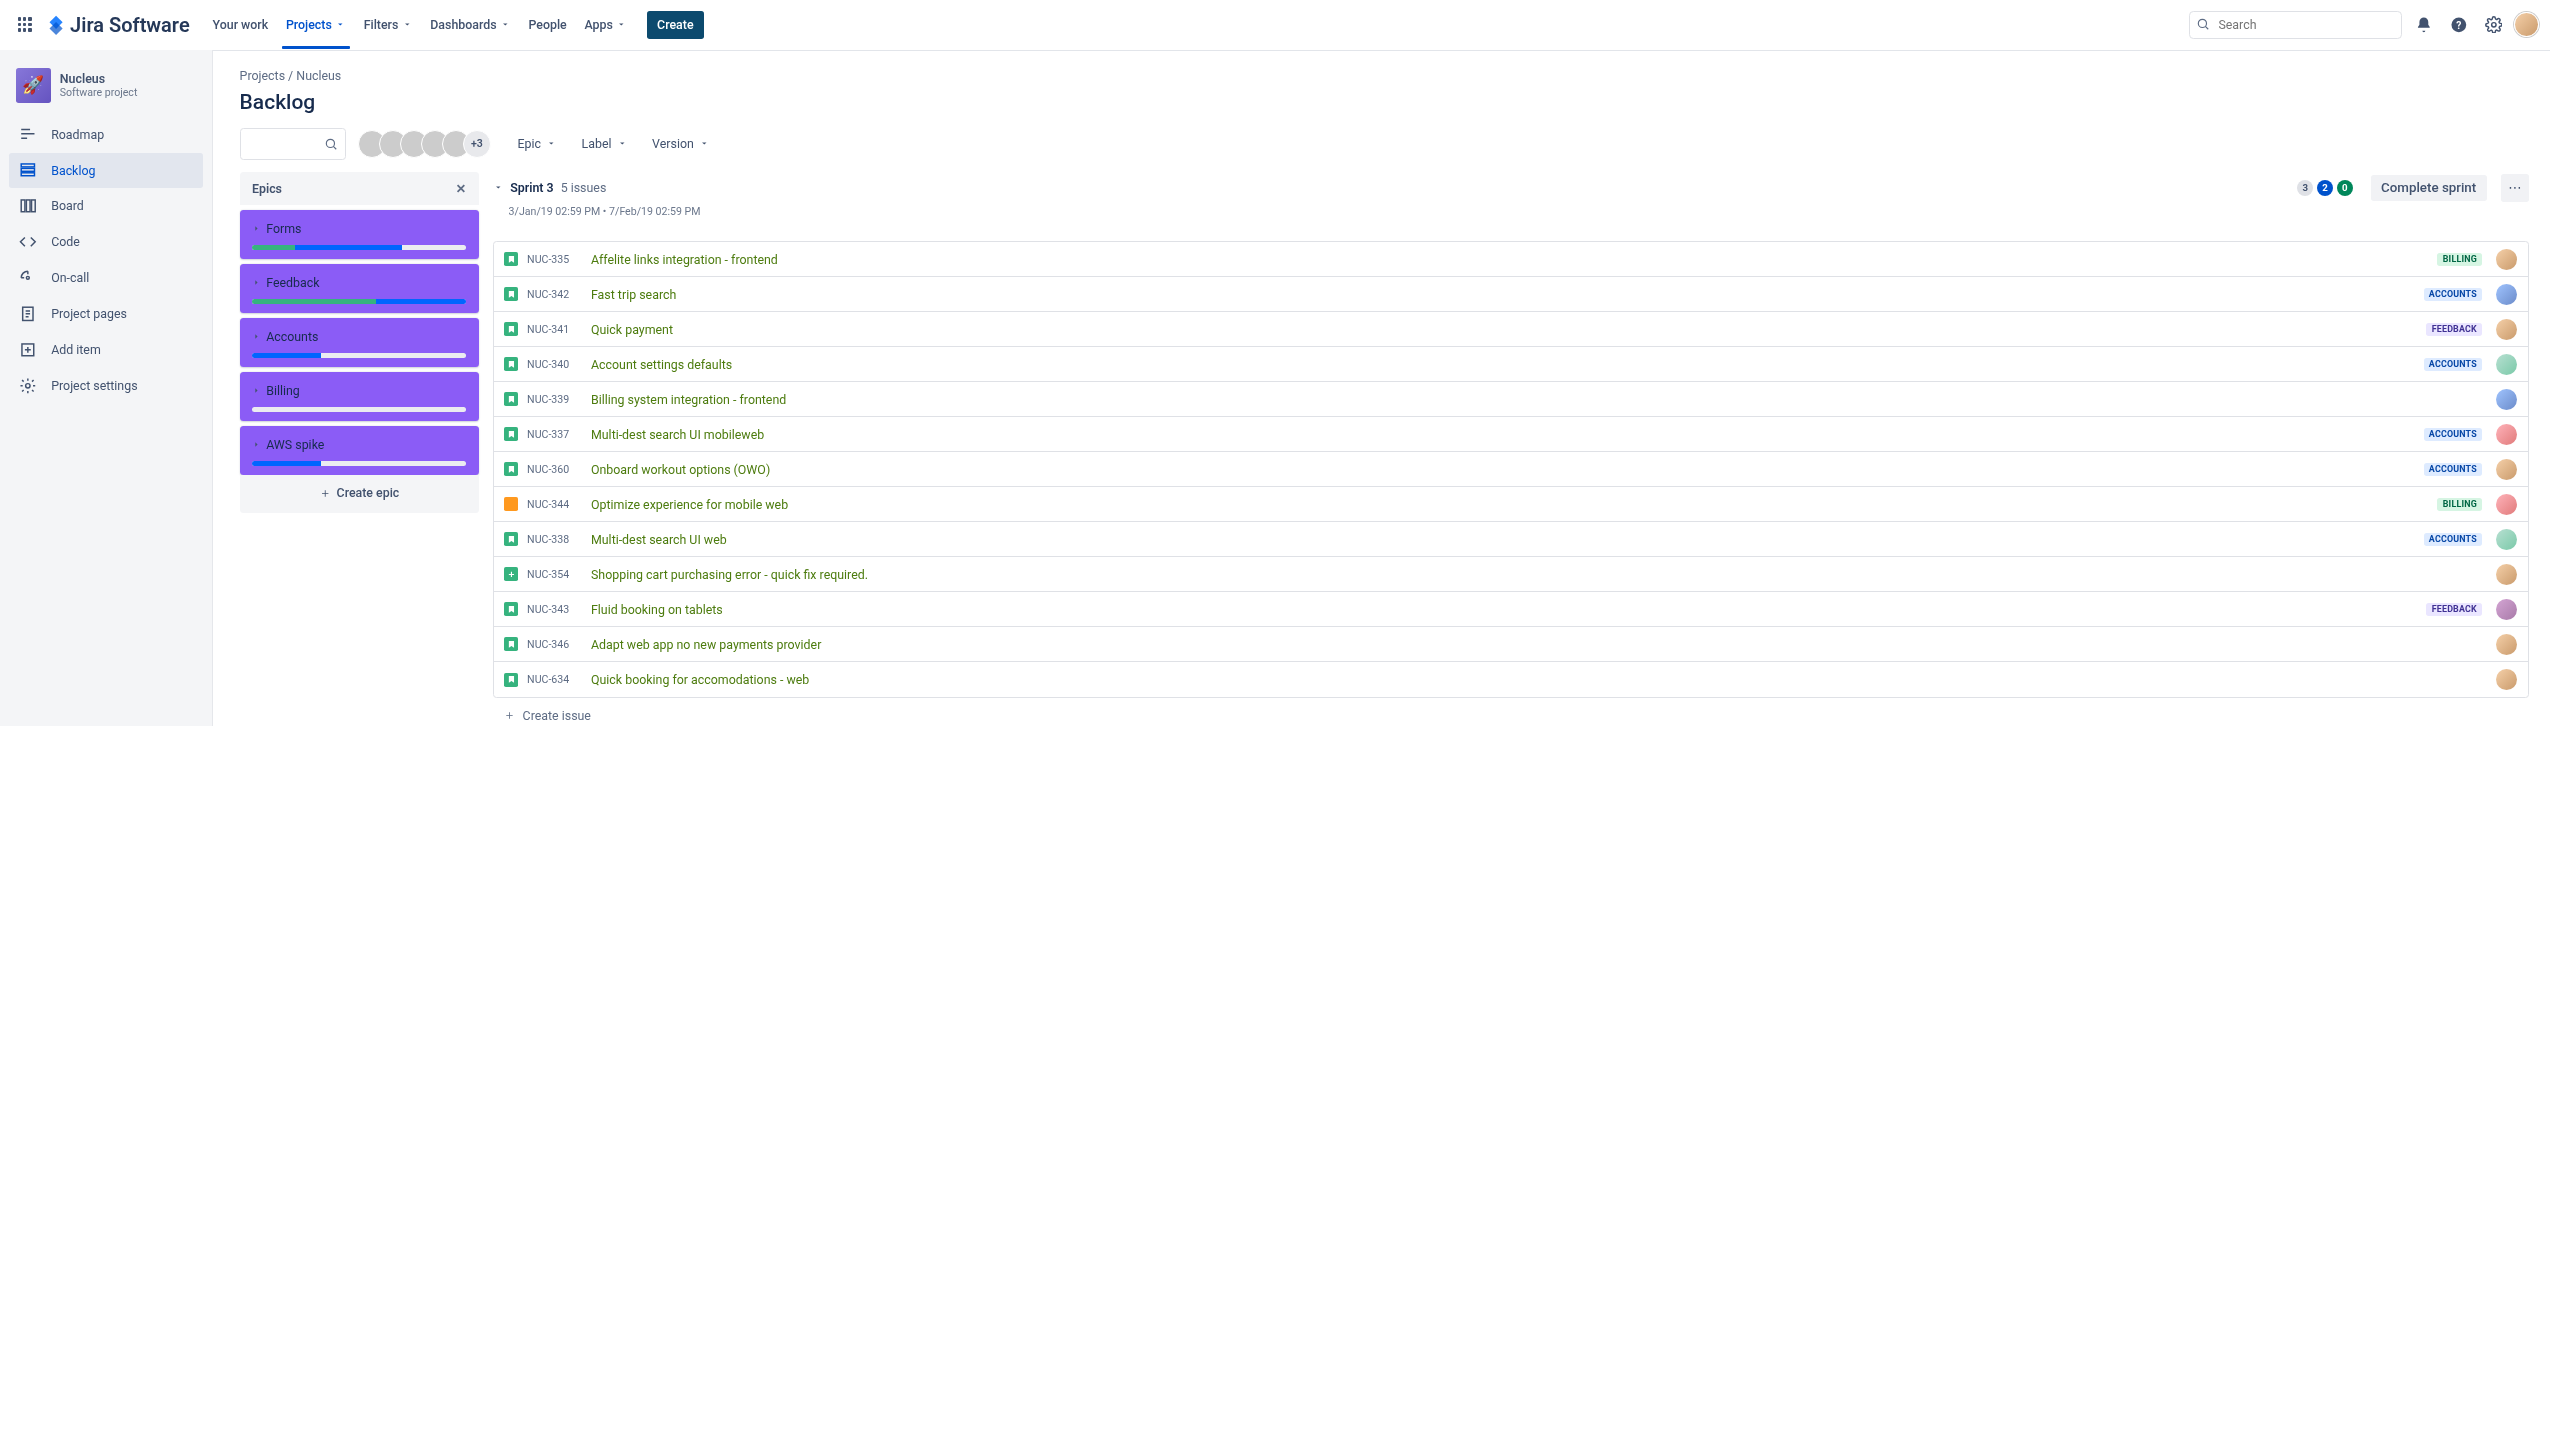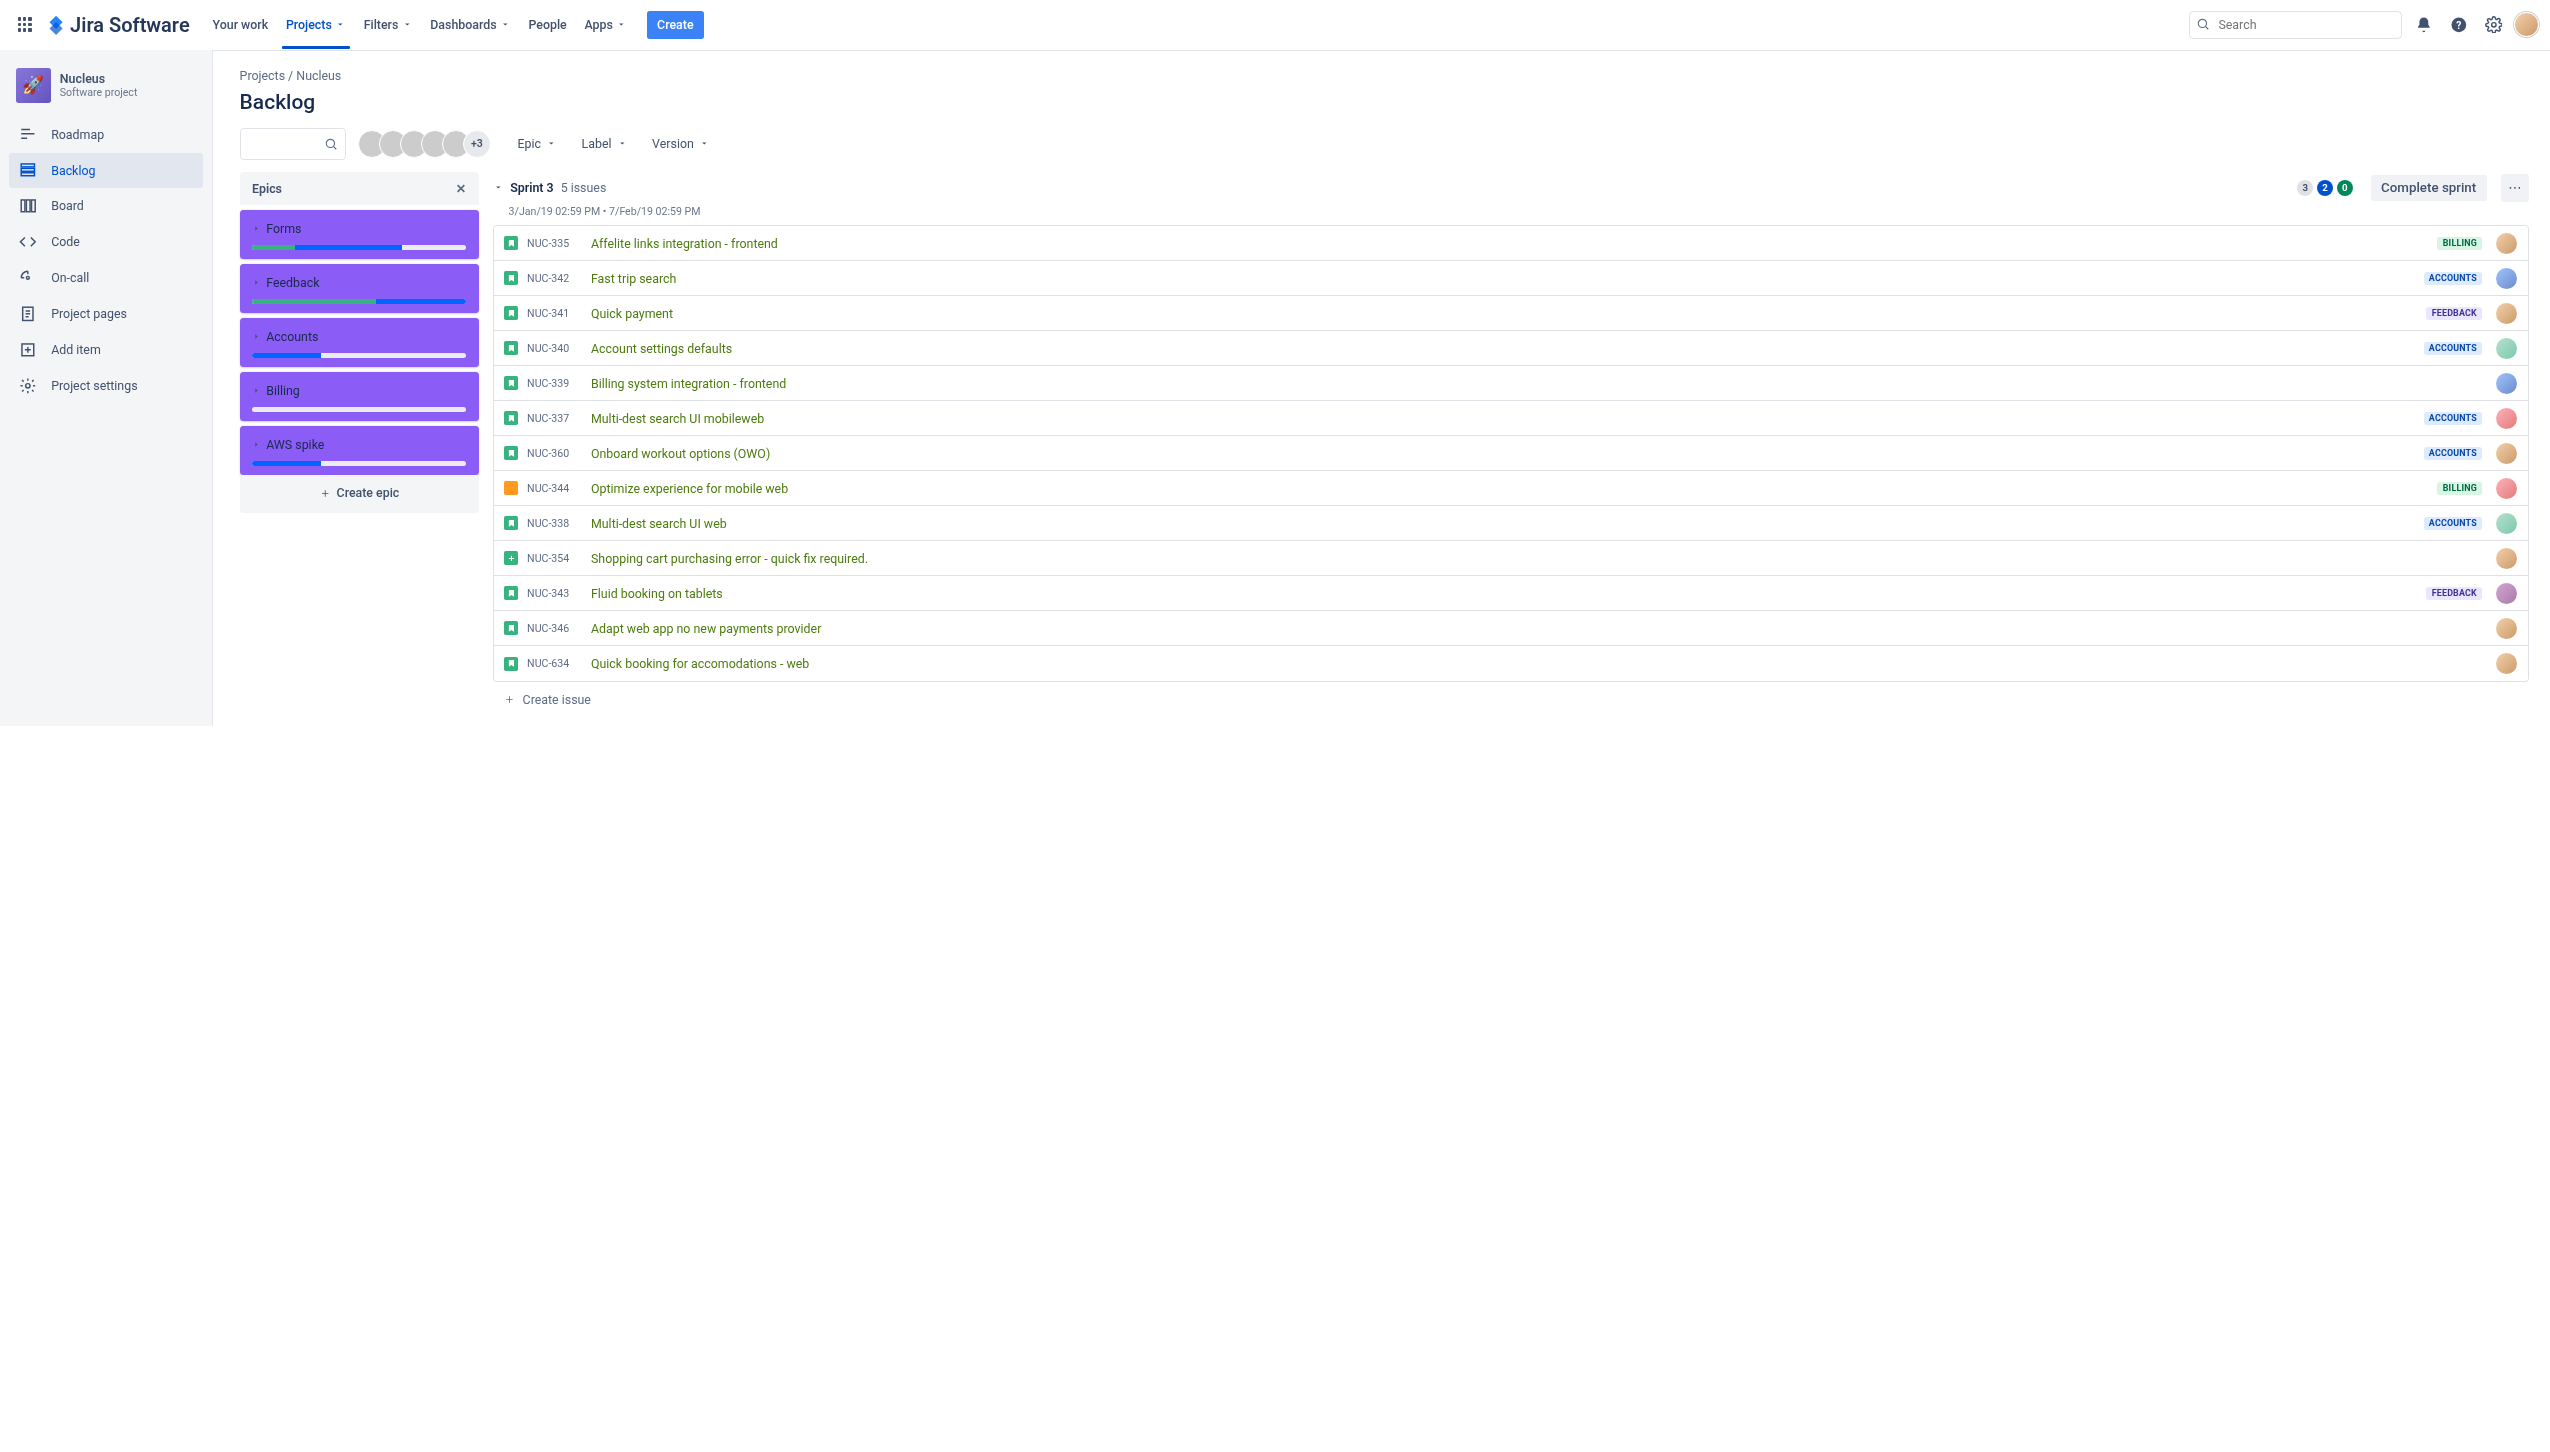--- a/index.html
+++ b/index.html
@@ -8,21 +8,21 @@
 
 .topnav { height: 50px; display: flex; align-items: center; padding: 0 10.6px; border-bottom: 0.9px solid #fff; box-shadow: 0 0.9px 0 rgba(9,30,66,0.13); }
 .app-switcher { width: 28px; height: 28px; display: flex; align-items: center; justify-content: center; cursor: pointer; border-radius: 2.7px; }
 .logo { display: flex; align-items: center; margin-left: 7px; margin-right: 14px; color: #253858; font-weight: 600; font-size: 20px; }
 .logo svg { margin-right: 3.5px; }
 .nav-items { display: flex; align-items: center; height: 100%; }
 .nav-item { padding: 0 8.9px; height: 100%; display: flex; align-items: center; color: #42526E; font-weight: 500; cursor: pointer; position: relative; }
 .nav-item.active { color: #0052CC; }
 .nav-item.active::after { content: ""; position: absolute; bottom: 0; left: 5.3px; right: 5.3px; height: 2.7px; background: #0052CC; border-radius: 0.9px; }
 .nav-item .chev { margin-left: 3.5px; }
-.create-btn { background: #3b82f6; color: #fff; border: none; padding: 0 10.6px; height: 28px; border-radius: 2.7px; font-weight: 500; margin-left: 10.6px; cursor: pointer; font-size: 12.4px;}
+.create-btn { background: #0c4a6e; color: #fff; border: none; padding: 0 10.6px; height: 28px; border-radius: 2.7px; font-weight: 500; margin-left: 10.6px; cursor: pointer; font-size: 12.4px;}
 .nav-right { margin-left: auto; display: flex; align-items: center; gap: 7px; }
 .search-box { position: relative; }
 .search-box input { width: 213px; height: 28px; border: 1.8px solid #DFE1E6; border-radius: 4.4px; padding: 0 8.9px 0 28px; font-size: 12.4px; background: #fff; }
 .search-box .sicon { position: absolute; left: 7px; top: 6.2px; color: #5E6C84; }
 .nav-icon-btn { width: 28px; height: 28px; display: flex; align-items: center; justify-content: center; color: #42526E; cursor: pointer; border-radius: 50%; }
 .profile-avatar { width: 25px; height: 25px; border-radius: 50%; background: linear-gradient(135deg,#e8a87c,#c38d5f); cursor: pointer; border: 1.8px solid #fff; box-shadow: 0 0 0 0.9px #ccc; }
 
 
 .shell { display: flex; height: calc(726px - 50px); }
 .sidebar { width: 213px; background: #F4F5F7; border-right: 0.9px solid #e5e7eb; padding: 17.7px 8.9px; flex-shrink: 0; }
@@ -57,21 +57,21 @@
 .progress { height: 5.3px; background: #EBECF0; border-radius: 2.7px; display: flex; overflow: hidden; }
 .progress .green { background: #36B37E; }
 .progress .blue { background: #0065FF; }
 .create-epic { background: #F4F5F7; padding: 10.6px; text-align: center; color: #42526E; cursor: pointer; border-radius: 0 0 3.5px 3.5px; font-weight:500;}
 
 .backlog-col { flex: 1; min-width: 0; }
 .sprint-header { display: flex; align-items: center; gap: 8.9px; padding: 1.8px 0 3.5px; }
 .sprint-header .left { display: flex; align-items: center; gap: 7px; flex:1;}
 .sprint-name { font-weight: 600; color: #172B4D; }
 .sprint-count { color: #5E6C84; }
-.sprint-dates { font-size: 10.6px; color: #6B778C; margin-left: 16px; margin-bottom: 7px;}
+.sprint-dates { font-size: 10.6px; color: #6B778C; margin-left: 16px; margin-bottom: 23px;}
 .status-pills { display: flex; gap: 3.5px; }
 .pill { min-width: 16px; height: 16px; border-radius: 8px; font-size: 9.7px; font-weight: 700; display: flex; align-items: center; justify-content: center; padding: 0 5.3px; color:#fff;}
 .pill.grey { background: #DFE1E6; color: #42526E; }
 .pill.blue { background: #0052CC; }
 .pill.green { background: #00875A; }
 .complete-btn { background: #F1F2F5; border: none; padding: 5.3px 10.6px; border-radius: 2.7px; color: #42526E; font-weight: 500; cursor: pointer; margin-left:8.9px;}
 .more-btn { background: #F1F2F5; border: none; width: 28px; height: 28px; border-radius: 2.7px; display: flex; align-items: center; justify-content: center; cursor: pointer; margin-left: 5.3px; color:#42526E;}
 
 .issue-list { border: 0.9px solid #DFE1E6; border-radius: 3.5px; }
 .issue-row { display: flex; align-items: center; height: 35px; padding: 0 10.6px; border-bottom: 0.9px solid #DFE1E6; gap: 8.9px; cursor: pointer; }

